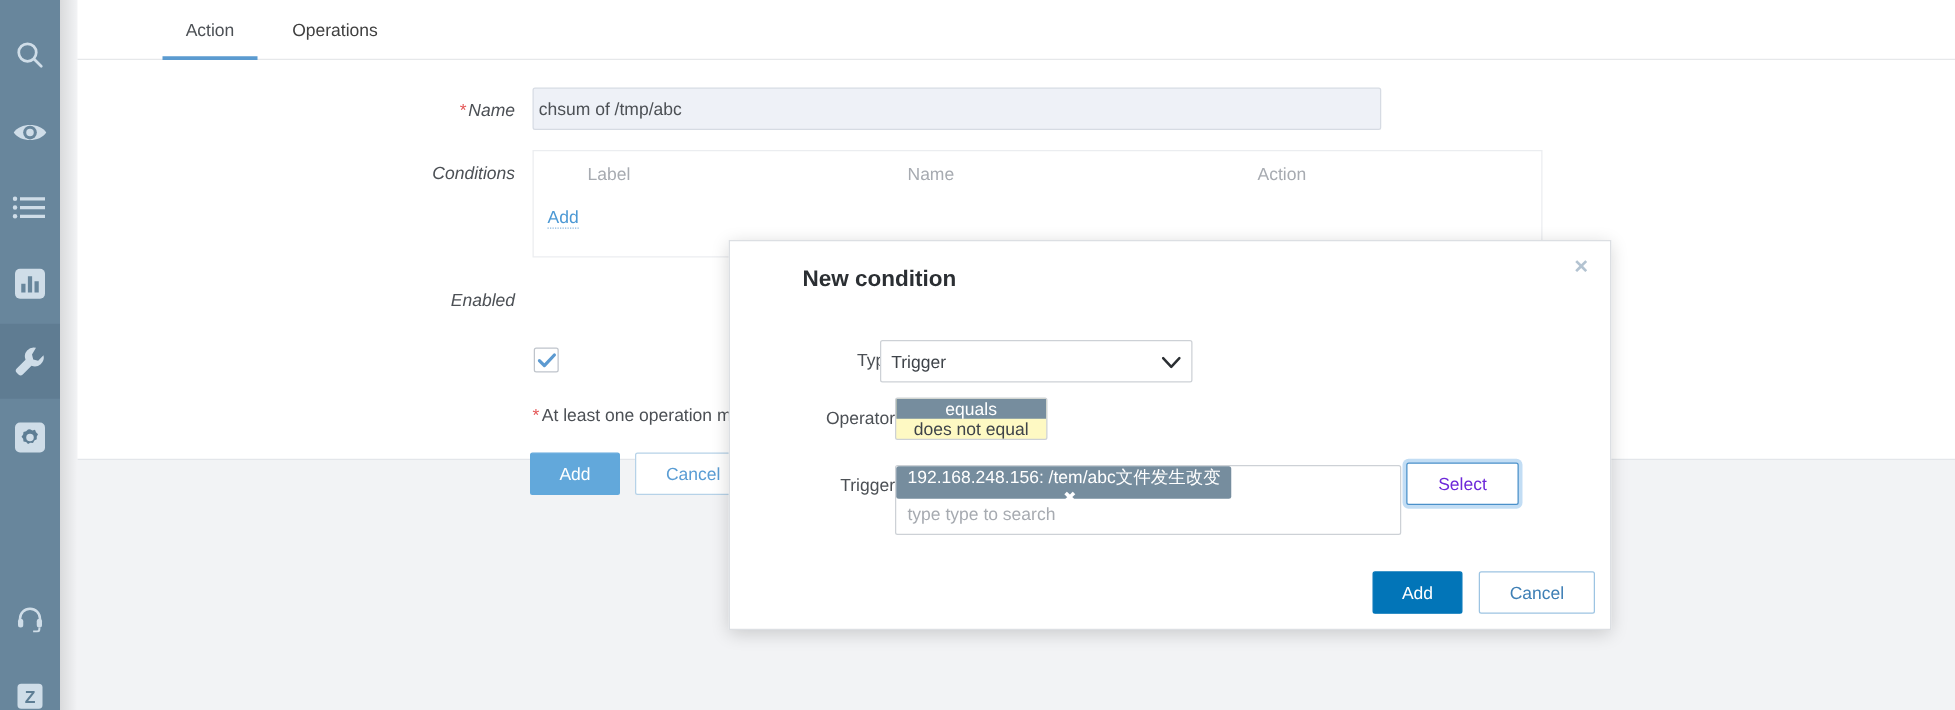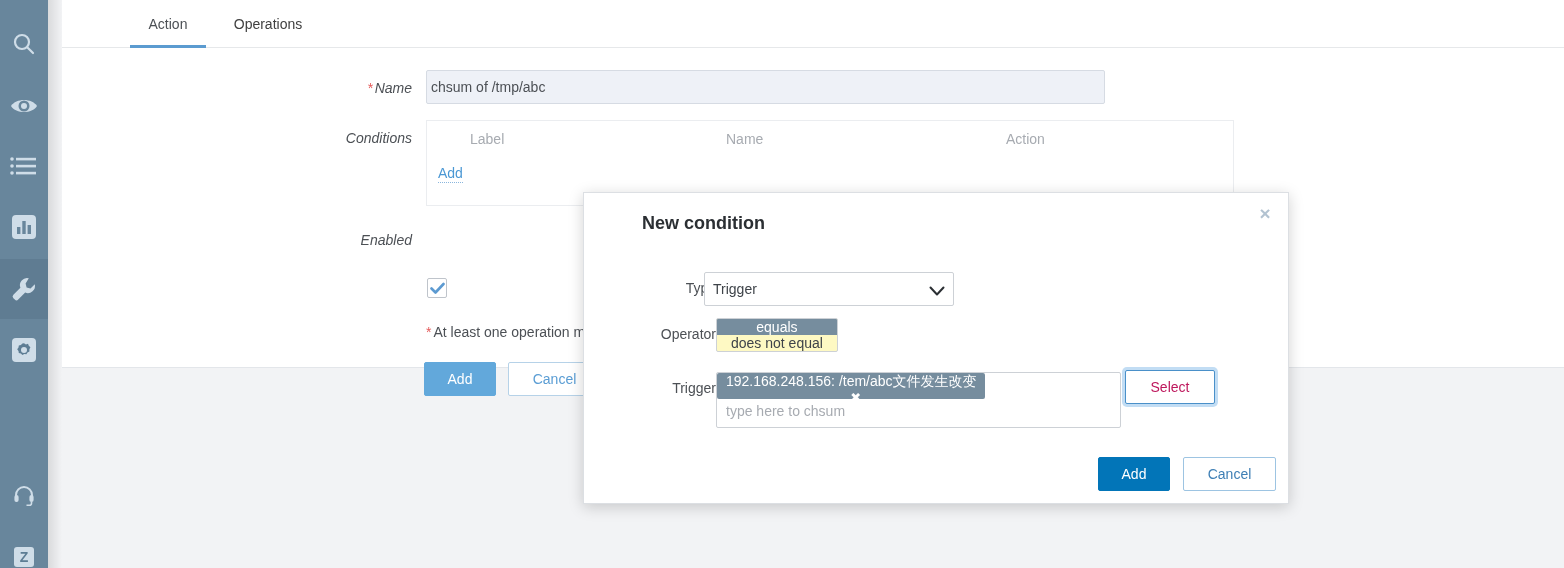--- a/index.html
+++ b/index.html
@@ -205,21 +205,21 @@
     cursor: pointer; line-height: 1;
   }
   .ms-ph {
     position: absolute; left: 9px; top: 30px;
     font-size: 14px; color: #a7abb1;
   }
 
   .btn-select {
     position: absolute; left: 541px; top: 177px;
     width: 90px; height: 34px;
-    background: #ffffff; color: #be185d;
+    background: #ffffff; color: #6d28d9;
     border: 1px solid #4a90c9; border-radius: 2px;
     font-size: 14px; display: flex; align-items: center; justify-content: center;
     cursor: pointer;
     box-shadow: 0 0 0 3px rgba(120,180,230,0.45);
   }
 
   .btn-add-modal {
     position: absolute; left: 514px; top: 264px;
     width: 72px; height: 34px;
     background: #0275b8; color: #ffffff; border: 1px solid #0275b8;
@@ -398,21 +398,21 @@
       <div class="seg-div"></div>
       <div class="seg-item">does not equal</div>
     </div>
 
     <div class="m-lbl" style="top:187px">Trigger</div>
     <div class="ms">
       <div class="ms-chip">
         <span>192.168.248.156: /tem/abc文件发生改变</span>
         <span class="ms-chip-x">✖</span>
       </div>
-      <div class="ms-ph">type here to chsum</div>
+      <div class="ms-ph">type type to search</div>
     </div>
     <div class="btn-select">Select</div>
 
     <div class="btn-add-modal">Add</div>
     <div class="btn-cancel-modal">Cancel</div>
 
   </div>
 </div>
 
 </body></html>

